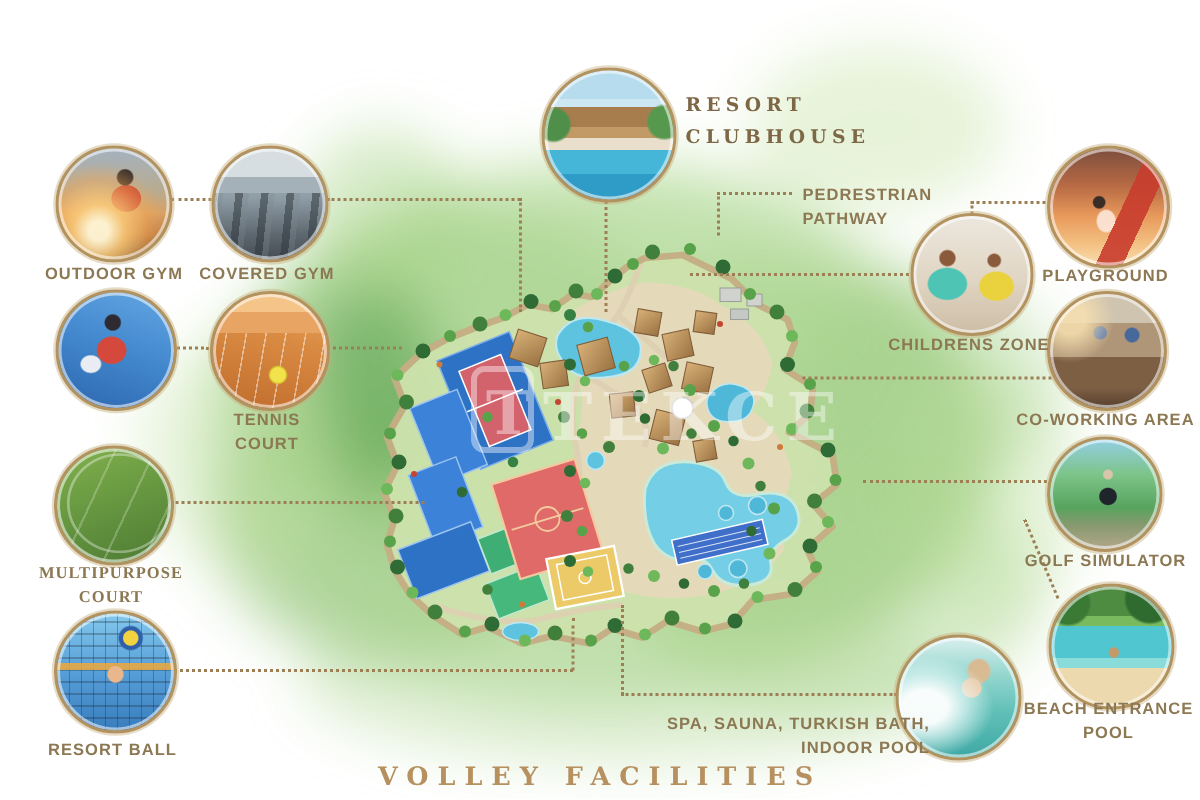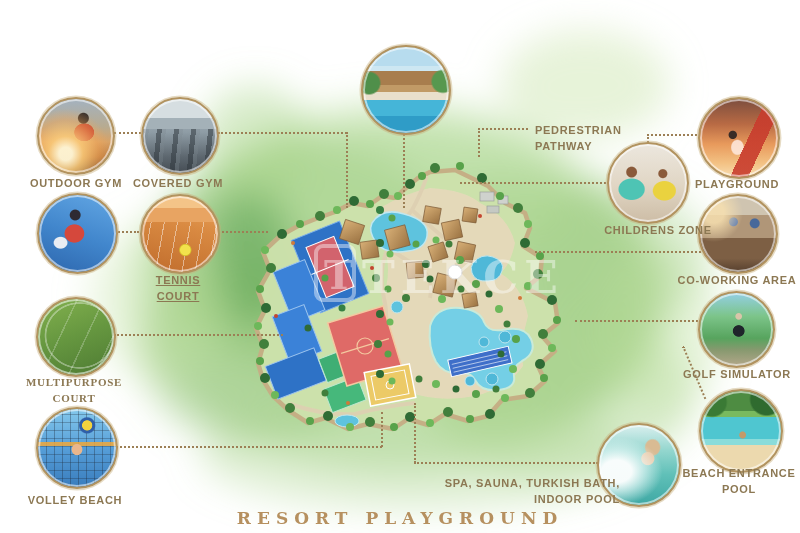--- a/index.html
+++ b/index.html
@@ -91,25 +91,25 @@
       radial-gradient(circle at 61% 42%, #eac8a6 0 9%, transparent 10.5%),
       radial-gradient(ellipse at 67% 28%, #d9bb93 0 9%, transparent 11%),
       linear-gradient(to bottom, #d9efee 0%, #93d6ce 32%, #60c0b8 62%, #3fa8a4 100%);}
 
   
   .lbl{position:absolute;color:#8c7853;font-weight:bold;font-size:11px;letter-spacing:.7px;
        text-align:center;line-height:1.45;white-space:pre-line;}
   .l-outdoor{left:6px;top:176px;width:140px;}
   .l-covered{left:108px;top:176px;width:140px;}
   .l-paddle{left:5px;top:272px;width:141px;}
-  .l-tennis{left:108px;top:273px;width:140px;text-decoration:underline;}
+  .l-tennis{left:108px;top:273px;width:140px;}
   .l-multi{left:4px;top:375px;width:140px;font-family:Liberation Serif, serif;}
   .l-volley{left:5px;top:493px;width:140px;}
   .l-play{left:667px;top:177px;width:140px;}
-  .l-child{left:588px;top:223px;width:140px;}
+  .l-child{left:576px;top:223px;width:140px;}
   .l-cowork{left:665px;top:273px;width:144px;}
   .l-golf{left:665px;top:367px;width:144px;}
   .l-beach{left:669px;top:466px;width:140px;}
   .l-spa{left:444px;top:476px;width:176px;text-align:right;}
   .l-path{left:535px;top:123px;width:130px;text-align:left;}
 
   .club-lbl{position:absolute;left:457px;top:59px;color:#7e6745;font-family:"DejaVu Serif","Liberation Serif",serif;
        font-weight:bold;font-size:12.5px;letter-spacing:3.5px;line-height:1.7;white-space:pre-line;}
   .title{position:absolute;left:0;top:508px;width:800px;text-align:center;color:#b6905f;
        font-family:"DejaVu Serif","Liberation Serif",serif;font-weight:bold;font-size:17px;letter-spacing:6px;}
@@ -354,30 +354,32 @@
   <div class="callout c-volley"></div>
   <div class="callout c-play"></div>
   <div class="callout c-child"></div>
   <div class="callout c-cowork"></div>
   <div class="callout c-golf"></div>
   <div class="callout c-beach"></div>
   <div class="callout c-spa"></div>
 
   <div class="lbl l-outdoor">OUTDOOR GYM</div>
   <div class="lbl l-covered">COVERED GYM</div>
+  <div class="club-lbl">RESORT
+CLUBHOUSE</div>
   <div class="lbl l-tennis">TENNIS
 COURT</div>
   <div class="lbl l-multi">MULTIPURPOSE
 COURT</div>
-  <div class="lbl l-volley">VOLLEY BEACH</div>
+  <div class="lbl l-volley">RESORT BALL</div>
   <div class="lbl l-play">PLAYGROUND</div>
   <div class="lbl l-child">CHILDRENS ZONE</div>
   <div class="lbl l-cowork">CO-WORKING AREA</div>
   <div class="lbl l-golf">GOLF SIMULATOR</div>
   <div class="lbl l-beach">BEACH ENTRANCE
 POOL</div>
   <div class="lbl l-spa">SPA, SAUNA, TURKISH BATH,
 INDOOR POOL</div>
   <div class="lbl l-path">PEDRESTRIAN
 PATHWAY</div>
 
-  <div class="title">RESORT PLAYGROUND</div>
+  <div class="title">VOLLEY FACILITIES</div>
 </div>
 
 </body></html>

